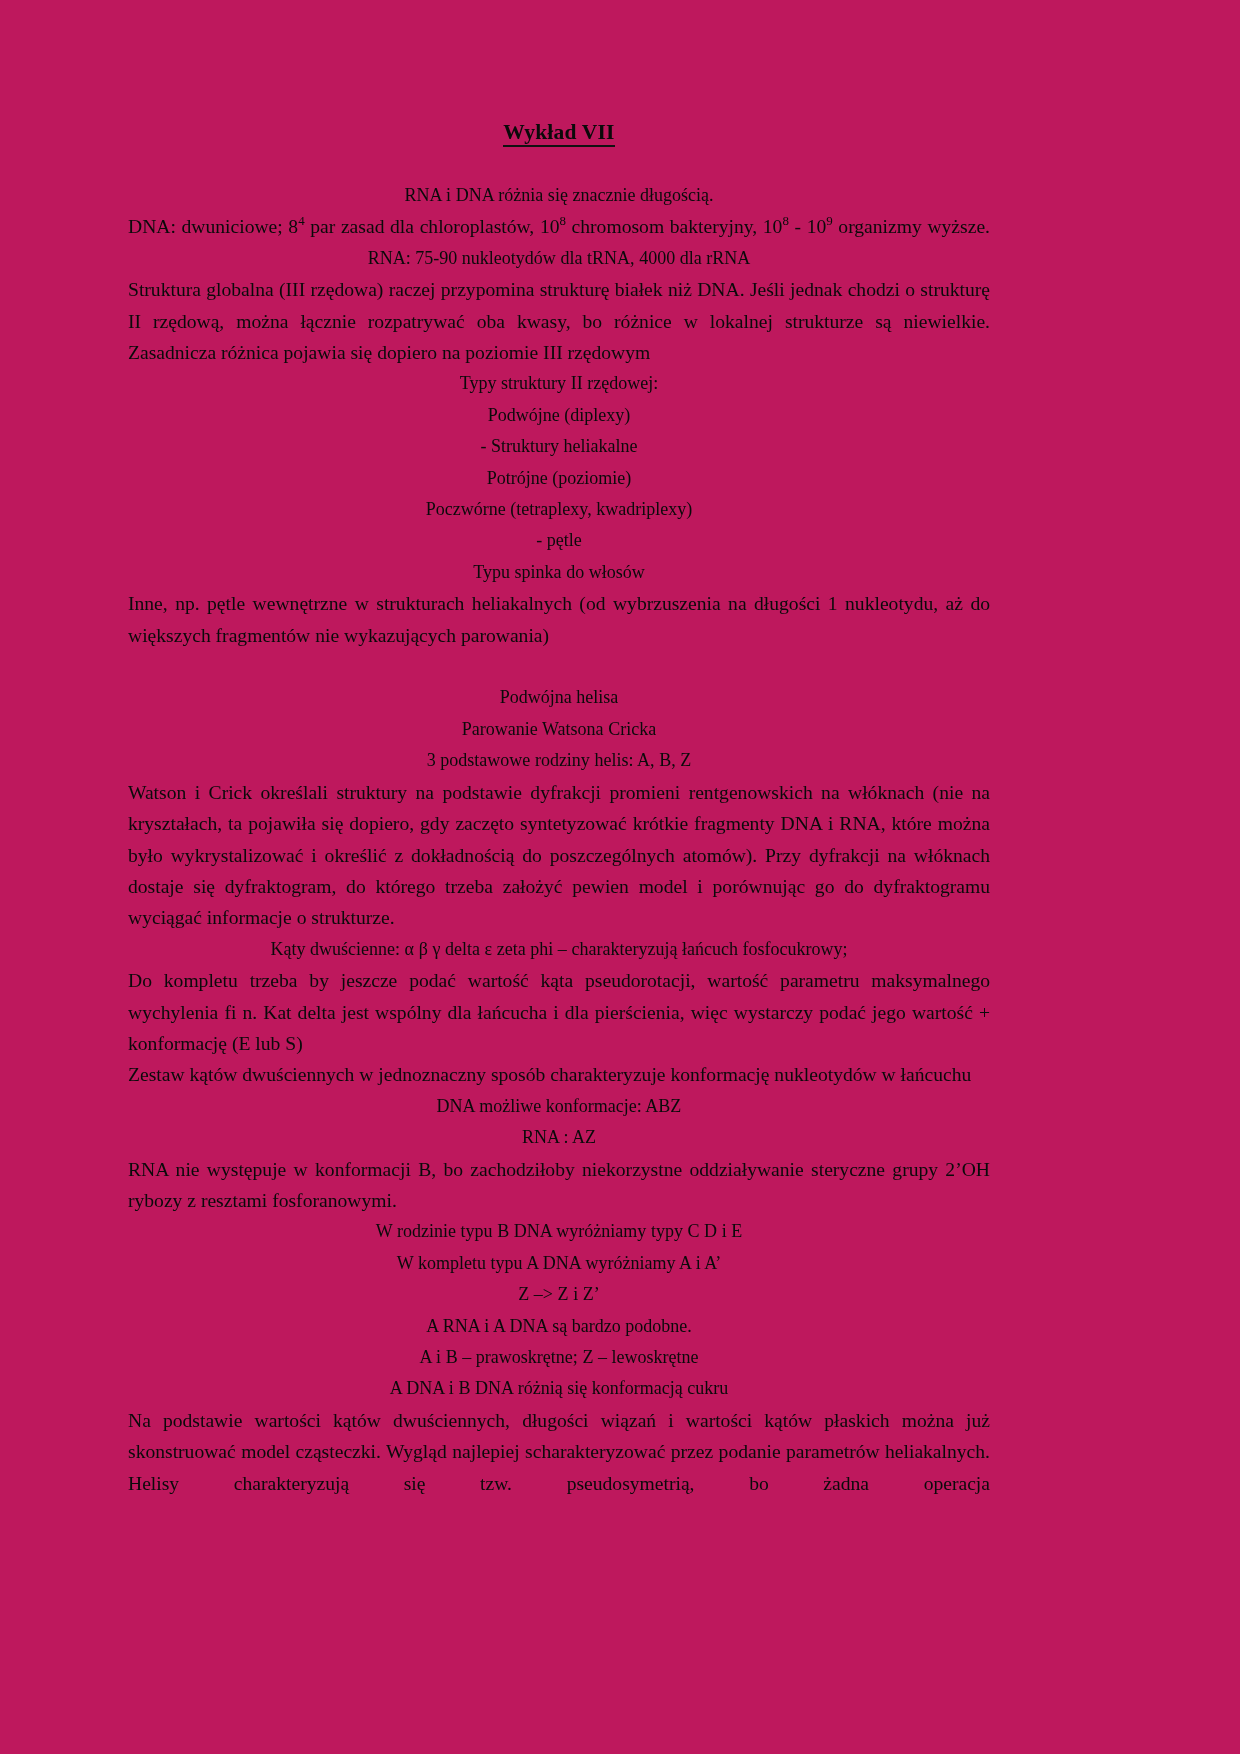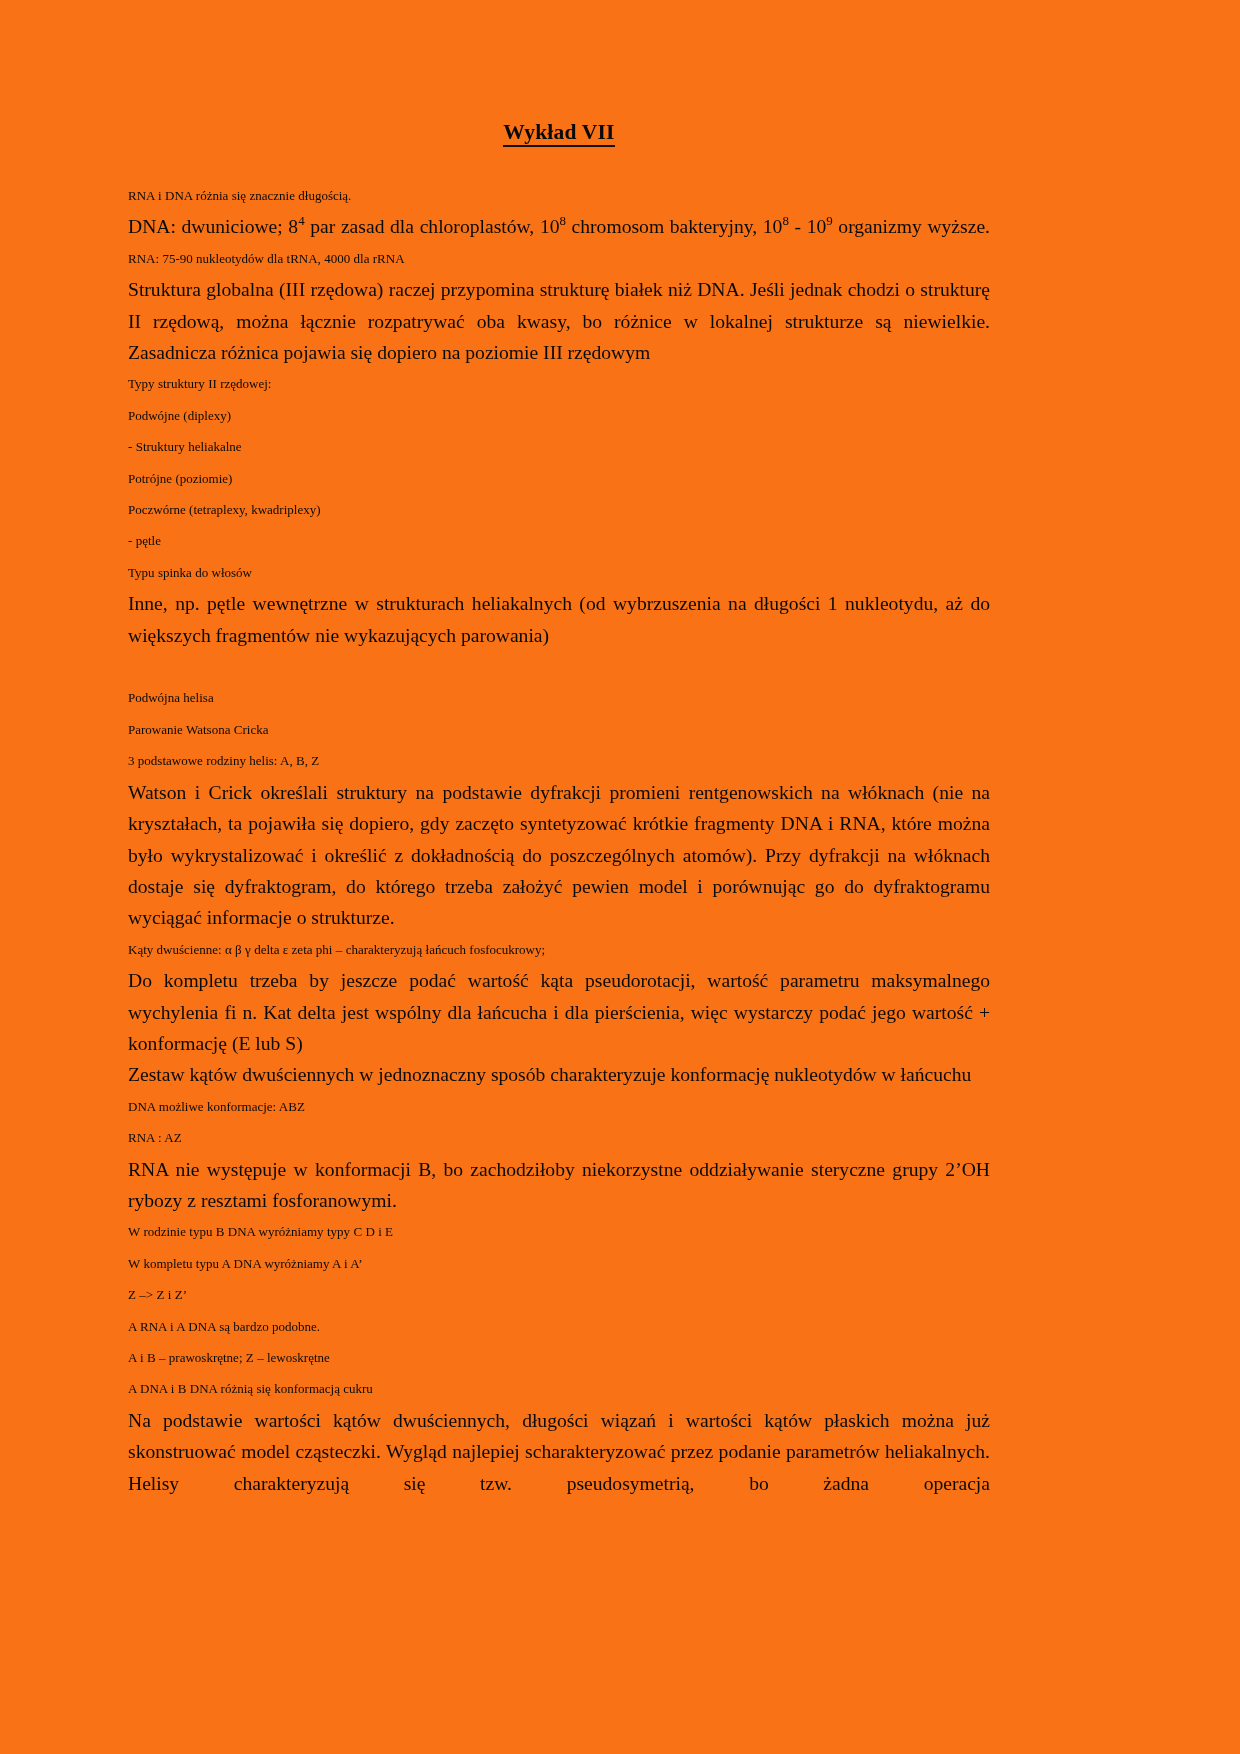--- a/index.html
+++ b/index.html
@@ -11,21 +11,21 @@
     width: 1240px;
     height: 1754px;
     font-family: "Liberation Serif", "DejaVu Serif", serif;
     color: #0a0a0a;
     -webkit-font-smoothing: none;
   }
   .page {
     position: relative;
     width: 1240px;
     height: 1754px;
-    background: #f97316;
+    background: #be185d;
     overflow: hidden;
   }
   .content {
     position: absolute;
     left: 128px;
     top: 120px;
     width: 862px;
   }
   .doc-title {
     text-align: center;
@@ -35,23 +35,23 @@
     margin: 0 0 34px 0;
     padding-bottom: 1px;
     display: block;
   }
   .doc-title span.t {
     border-bottom: 2px solid #111;
     padding-bottom: 1px;
   }
   p.line {
     margin: 0;
-    font-size: 13px;
+    font-size: 18px;
     line-height: 31.4px;
-    text-align: left;
+    text-align: center;
     white-space: pre-wrap;
     word-spacing: 0.1px;
   }
   p.just {
     margin: 0;
     font-size: 19.6px;
     line-height: 31.4px;
     text-align: justify;
     text-align-last: left;
     white-space: normal;

